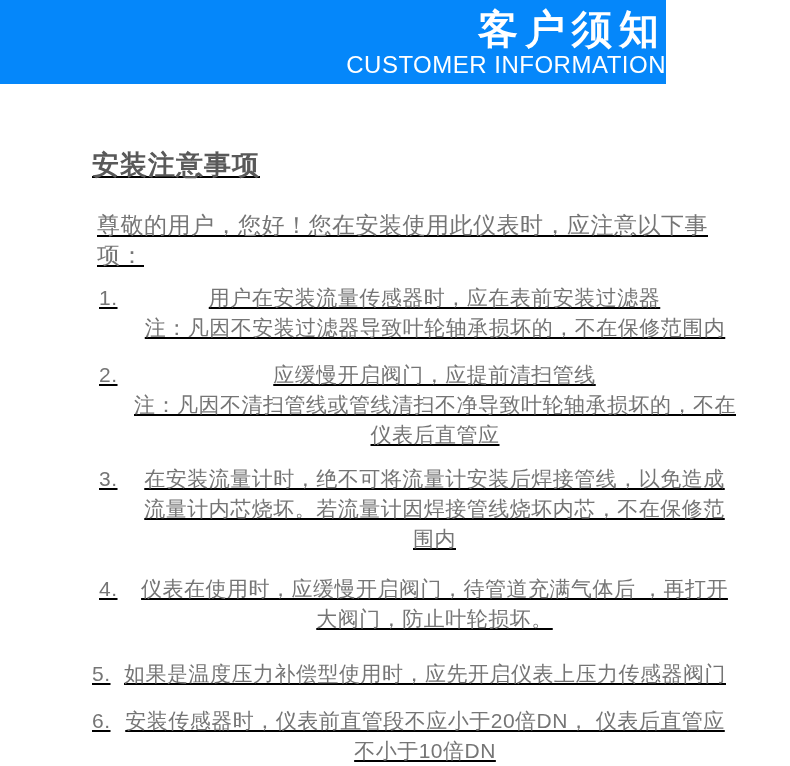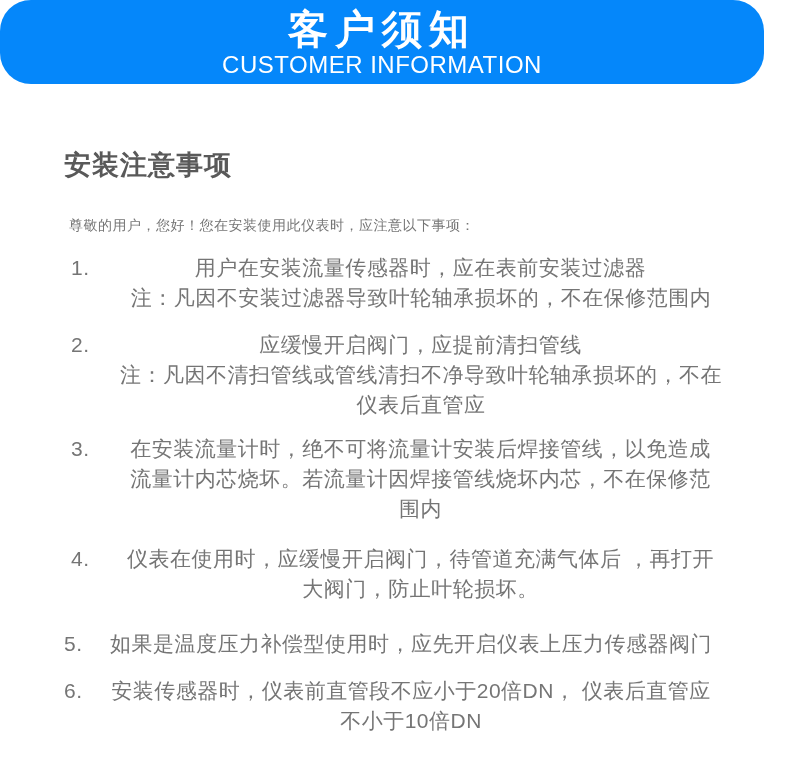--- a/index.html
+++ b/index.html
@@ -10,57 +10,57 @@
   }
   .page {
     width: 790px;
     height: 766px;
     background: #ffffff;
     overflow: hidden;
     position: relative;
   }
   
   .banner {
-    width: 764px;
+    width: 666px;
     height: 84px;
     background: #0587fa;
-    text-align: center;
+    text-align: right;
     overflow: hidden;
-    border-radius: 31px;
   }
   .banner-title {
     margin-top: 6px;
     font-size: 40px;
     line-height: 46px;
     font-weight: bold;
     color: #ffffff;
     letter-spacing: 7px;
   }
   .banner-subtitle {
     font-size: 24px;
     line-height: 26px;
     font-weight: 500;
     color: #ffffff;
     letter-spacing: 0.5px;
   }
   
   .content {
-    padding: 0 50px 0 64px;
+    padding: 0 50px 0 92px;
+    text-decoration: underline;
   }
   .section-heading {
     margin-top: 64px;
     font-size: 27px;
     line-height: 34px;
     font-weight: bold;
     color: #595959;
     letter-spacing: 1px;
   }
   .intro {
     margin: 28px 0 0 5px;
-    font-size: 14px;
+    font-size: 23px;
     line-height: 30px;
     color: #757575;
     letter-spacing: 0.5px;
   }
   .notice-list {
     margin: 0;
     padding: 0;
     list-style: none;
   }
   .notice-item {

